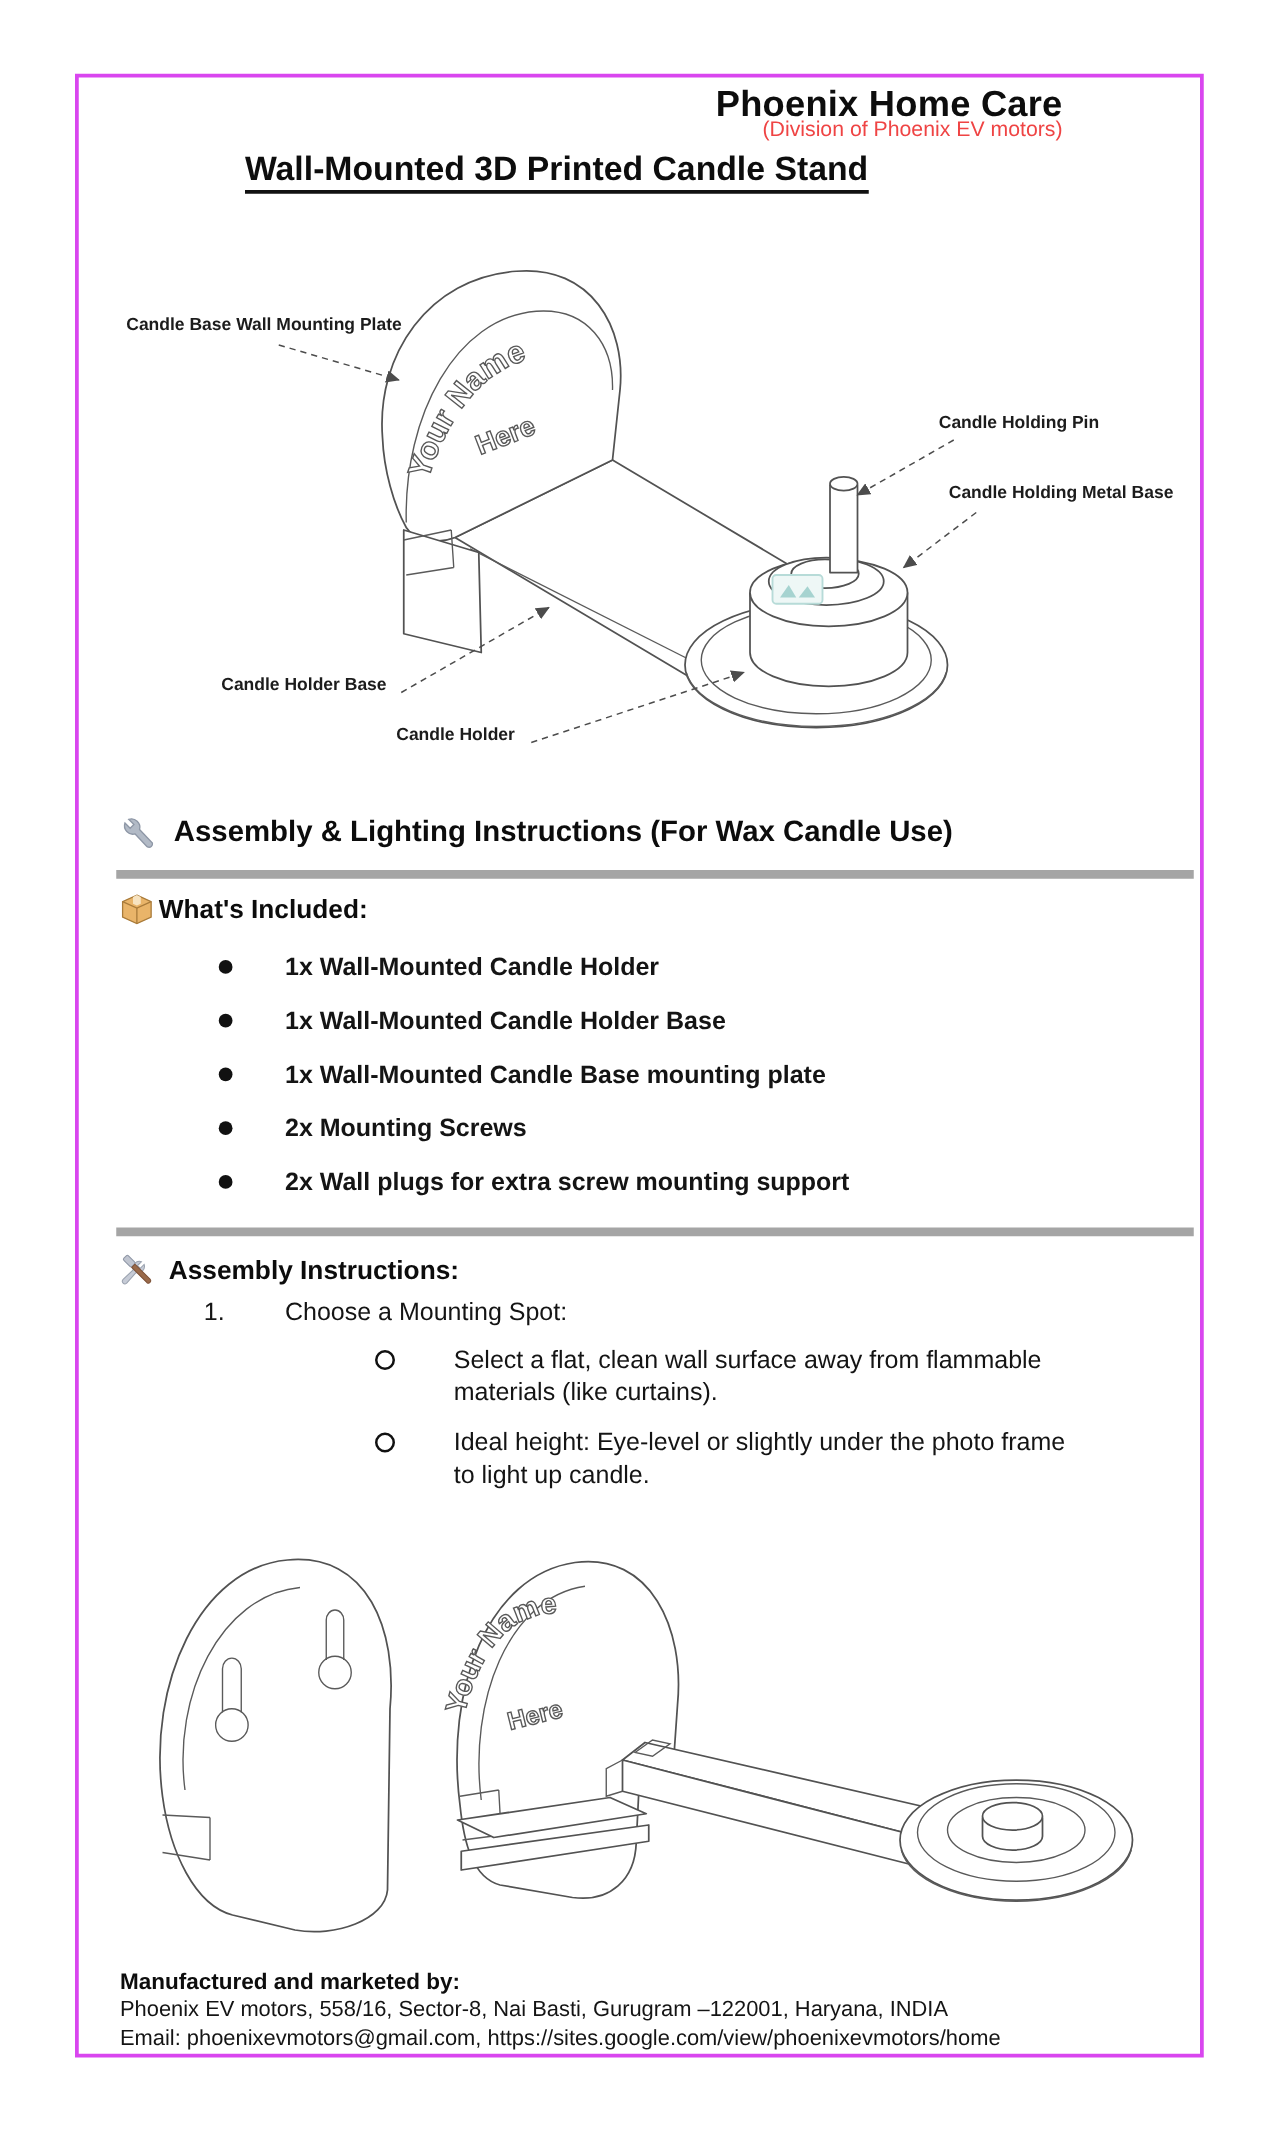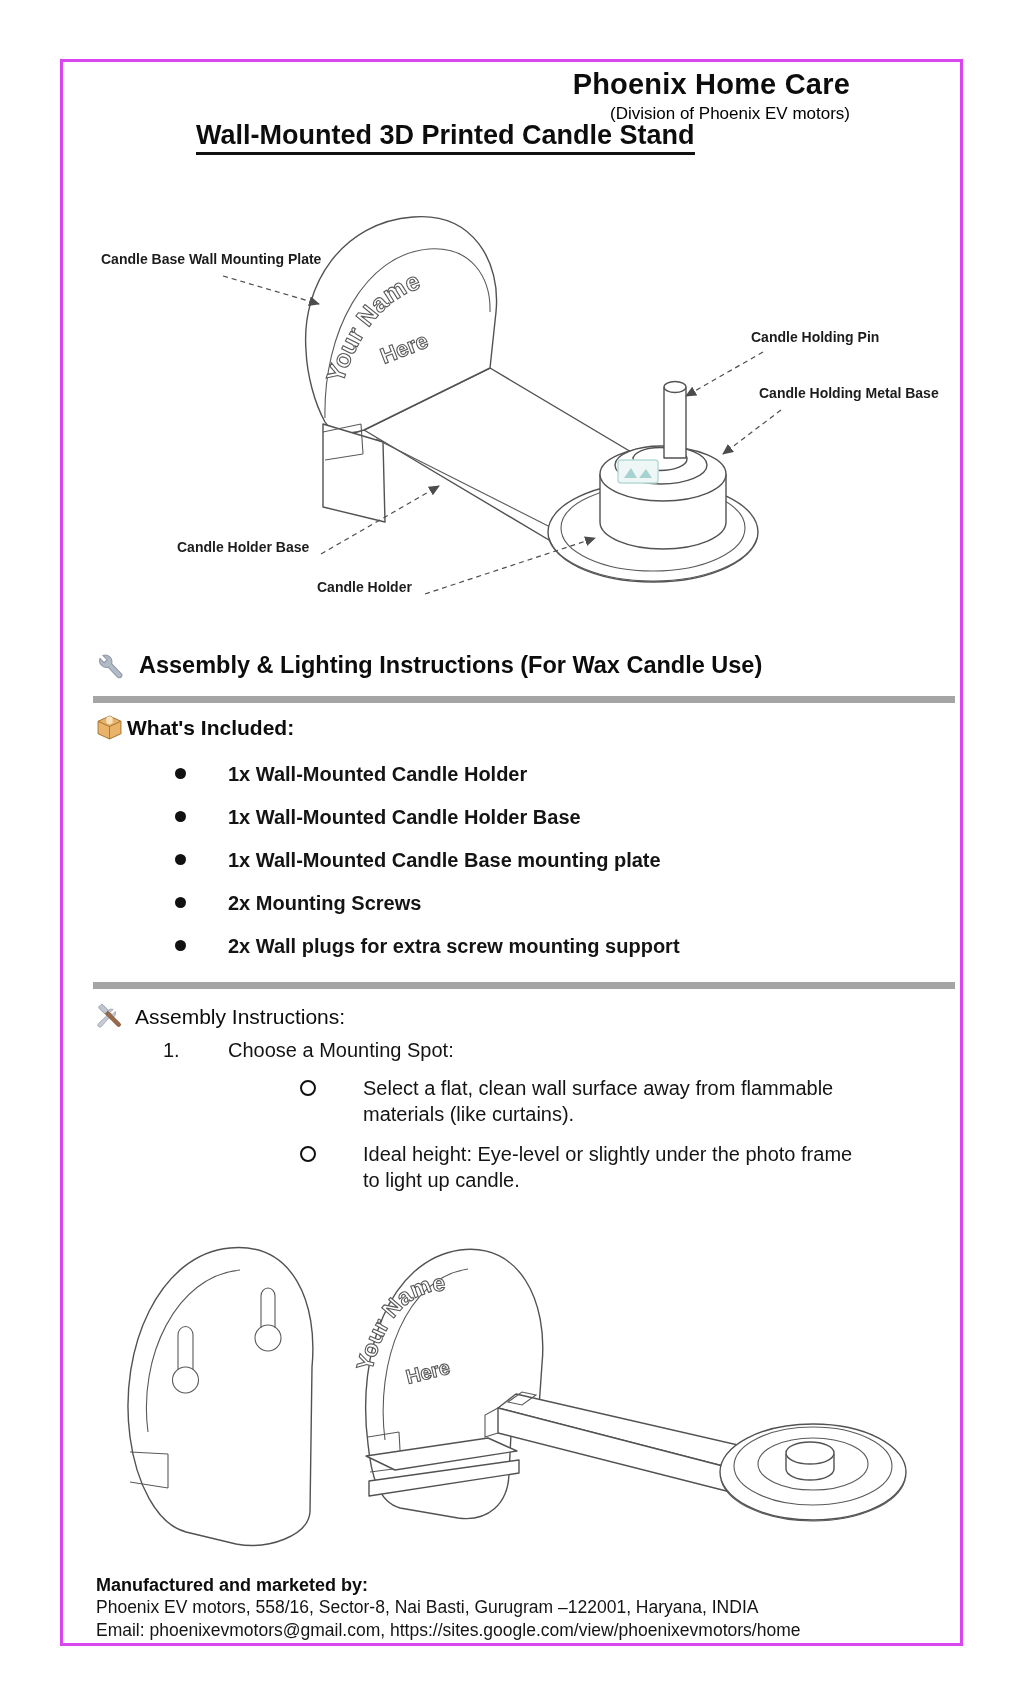--- a/index.html
+++ b/index.html
@@ -6,32 +6,32 @@
   body{
     width:1024px;height:1707px;position:relative;background:#ffffff;
     font-family:"Liberation Sans",sans-serif;color:#151515;overflow:hidden;
   }
   .page{
     position:absolute;left:60px;top:59px;width:897px;height:1581px;
     border:3px solid #d946ef;background:#fff;
   }
   .abs{position:absolute;}
   .brand{top:6px;right:110px;font-size:29px;font-weight:bold;letter-spacing:.2px;color:#0d0d0d;}
-  .division{top:42px;right:110px;font-size:17px;color:#000000;}
+  .division{top:32px;right:110px;font-size:17px;color:#ef4444;}
   .doc-title{top:58px;left:133px;font-size:27px;font-weight:bold;color:#0d0d0d;}
   .doc-title span{border-bottom:3px solid #111;padding-bottom:2px;}
   .diagram-top{top:130px;left:10px;}
   .diagram-bottom{top:1160px;left:5px;}
   .hrow{display:flex;align-items:center;}
   .h1row{top:588px;left:33px;gap:13px;}
   .h1row .htext{font-size:23.5px;font-weight:bold;color:#0c0c0c;}
   .h2row{top:652px;left:33px;gap:4px;}
   .h2row .htext{font-size:21px;font-weight:bold;color:#0c0c0c;}
   .h3row{top:941px;left:33px;gap:12px;}
-  .h3row .htext{font-size:21px;font-weight:normal;color:#0c0c0c;}
+  .h3row .htext{font-size:21px;font-weight:bold;color:#0c0c0c;}
   .bar{left:30px;right:5px;height:7px;background:#a5a5a5;}
   .bar1{top:634px;}
   .bar2{top:920px;}
   .included-list{top:700px;left:112px;right:40px;}
   .inc-row{display:flex;align-items:flex-start;margin-bottom:19px;font-weight:bold;}
   .dot{width:11px;height:11px;border-radius:50%;background:#111;margin-top:6px;flex:0 0 auto;}
   .inc-row .itext{margin-left:42px;font-size:20px;line-height:24px;color:#141414;}
   .step-row{top:977px;left:100px;font-size:20px;color:#141414;display:flex;}
   .step-num{width:65px;}
   .substeps{top:1013px;left:237px;}

